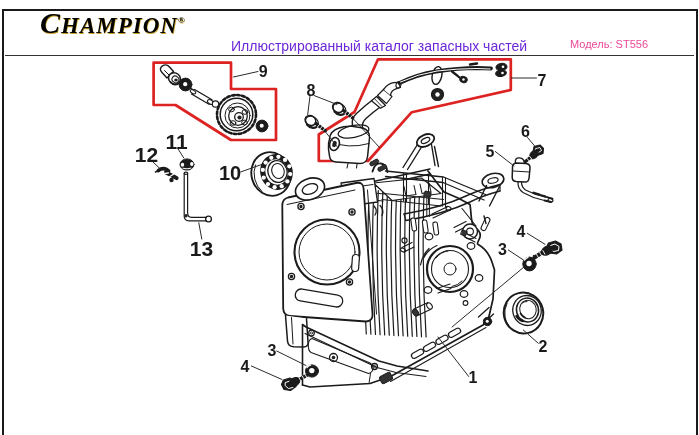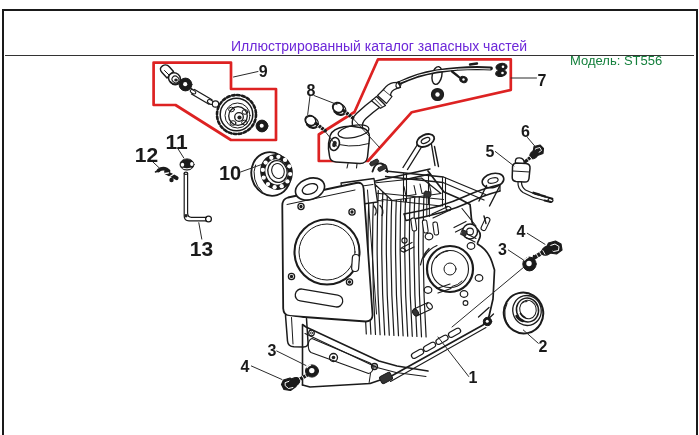--- a/index.html
+++ b/index.html
@@ -10,30 +10,31 @@
   #logo{position:absolute;left:40px;top:6px;width:200px;height:46px;}
   #champ{font-family:"Liberation Serif",serif;font-weight:bold;font-style:italic;
          font-size:23px;color:#000;letter-spacing:1px;white-space:nowrap;
          text-shadow:0.6px 0.6px 0 #c9a227;}
   #champ .c1{font-size:30px;}
   #champ .reg{font-size:9px;vertical-align:10px;letter-spacing:0;}
   #pf{font-family:"Liberation Serif",serif;font-weight:bold;font-style:italic;
       font-size:16px;color:#111;margin-top:-4px;margin-left:47px;letter-spacing:0px;
       text-shadow:0 0 1px #d8b62c, 0.7px 0.7px 0 #d8b62c;}
   #title{position:absolute;left:231px;top:37.5px;font-size:14px;color:#6d28d9;}
-  #model{position:absolute;left:570px;top:53px;font-size:13px;color:#15803d;}
+  #model{position:absolute;left:570px;top:38px;font-size:11px;color:#ec4899;}
   #hline{position:absolute;left:5px;top:55px;width:689px;height:0;
          border-top:1.6px solid #333;}
   svg{position:absolute;left:0;top:0;}
   text{font-family:"Liberation Sans",sans-serif;font-weight:bold;fill:#1a1a1a;}
 </style>
 </head>
 <body>
 <div id="frame"></div>
 <div id="logo">
+  <div id="champ"><span class="c1">C</span>HAMPION<span class="reg">®</span></div>
 </div>
 <div id="title">Иллюстрированный каталог запасных частей</div>
 <div id="model">Модель: ST556</div>
 <div id="hline"></div>
 <svg width="699" height="435" viewBox="0 0 699 435" fill="none" stroke-linecap="round" stroke-linejoin="round">
 
 <g stroke="#dd2222" stroke-width="2.7" fill="none">
   <polygon points="153.6,62.6 231,62.6 231,89 276,89 276,140 231,140 175.5,105 153.6,105"></polygon>
   <polygon points="378,59.3 510.8,59.3 510.8,90 411.8,112.2 368,161 318.8,161 318.8,134.5 354.5,112"></polygon>
 </g>

